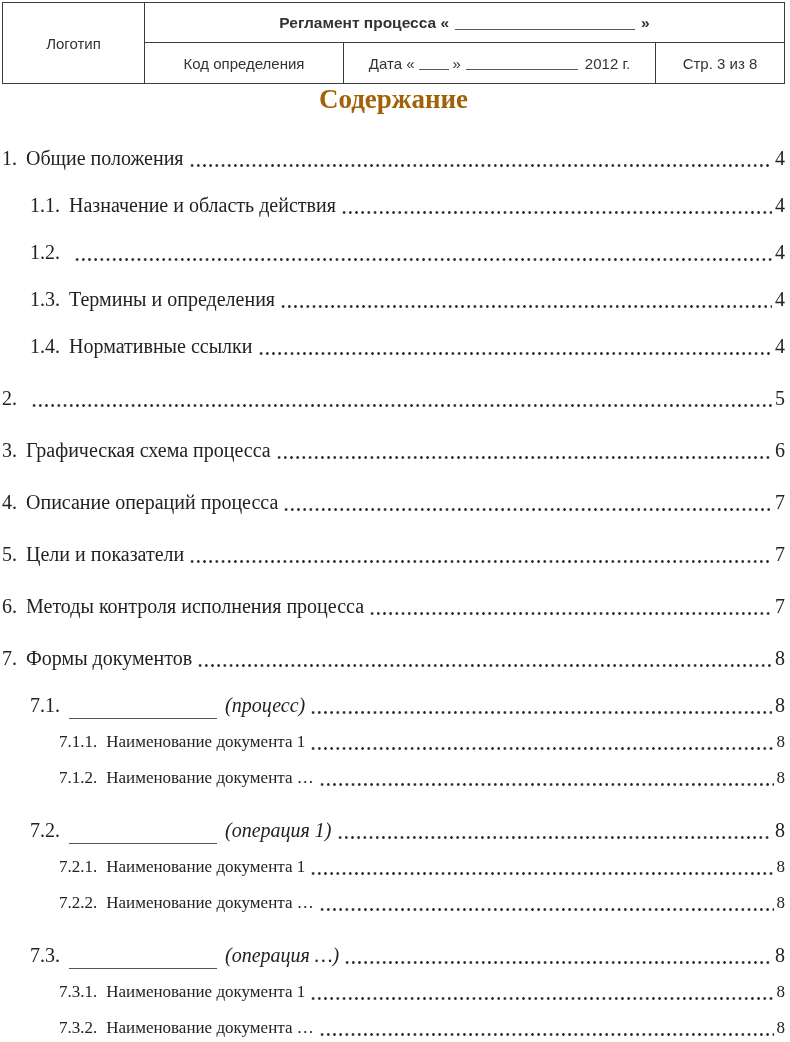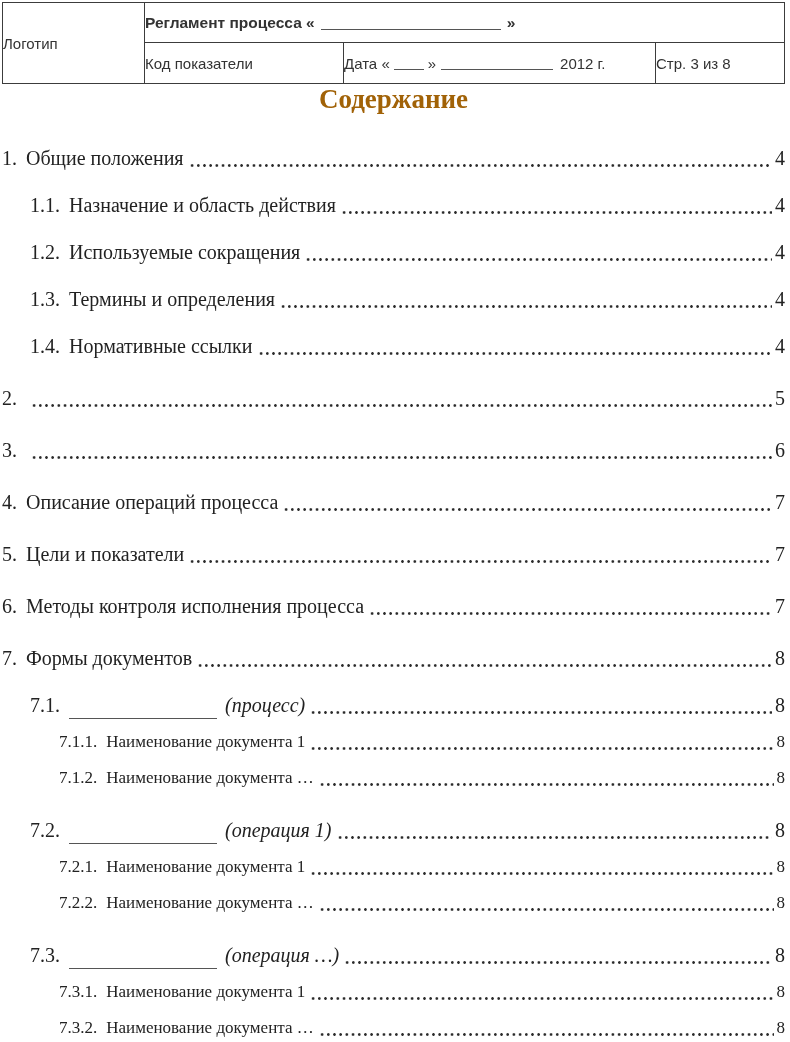--- a/index.html
+++ b/index.html
@@ -14,21 +14,21 @@
   .hdr {
     display: grid;
     grid-template-columns: 142px 199px 312px 1fr;
     grid-template-rows: 40px 40px;
     width: 783px;
     border: 1.5px solid #3c3c3c;
     font-family: "Liberation Sans", "DejaVu Sans", sans-serif;
     font-size: 15px;
     color: #333;
   }
-  .hdr .cell { display: flex; align-items: center; }
+  .hdr .cell { display: flex; align-items: center; justify-content: center; }
   .c-logo  { grid-area: 1 / 1 / 3 / 2; border-right: 1.5px solid #3c3c3c; }
   .c-title { grid-area: 1 / 2 / 2 / 5; border-bottom: 1.5px solid #3c3c3c; font-weight: bold; font-size: 15.5px; }
   .c-code  { grid-area: 2 / 2 / 3 / 3; border-right: 1.5px solid #3c3c3c; }
   .c-date  { grid-area: 2 / 3 / 3 / 4; border-right: 1.5px solid #3c3c3c; }
   .c-page  { grid-area: 2 / 4 / 3 / 5; }
 
   .uline { display: inline-block; border-bottom: 1px solid #555; height: 0.95em; }
   .u-title { width: 180px; margin: 0 6px; }
   .u-day   { width: 30px;  margin: 0 4px; }
   .u-month { width: 112px; margin: 0 7px 0 5px; }
@@ -76,21 +76,21 @@
 <div class="hdr">
   <div class="cell c-logo">
     <span>Логотип</span>
   </div>
   <div class="cell c-title">
     <span>Регламент процесса «</span>
     <span class="uline u-title"></span>
     <span>»</span>
   </div>
   <div class="cell c-code">
-    <span>Код показатели</span>
+    <span>Код определения</span>
   </div>
   <div class="cell c-date">
     <span>Дата «</span>
     <span class="uline u-day"></span>
     <span>»</span>
     <span class="uline u-month"></span>
     <span>2012 г.</span>
   </div>
   <div class="cell c-page">
     <span>Стр. 3 из 8</span>
@@ -107,21 +107,20 @@
       <span class="pg">4</span>
     </div>
     <div class="row lvl2">
       <span class="num">1.1.</span>
       <span class="lbl">Назначение и область действия</span>
       <span class="leader"></span>
       <span class="pg">4</span>
     </div>
     <div class="row lvl2">
       <span class="num">1.2.</span>
-      <span class="lbl">Используемые сокращения</span>
       <span class="leader"></span>
       <span class="pg">4</span>
     </div>
     <div class="row lvl2">
       <span class="num">1.3.</span>
       <span class="lbl">Термины и определения</span>
       <span class="leader"></span>
       <span class="pg">4</span>
     </div>
     <div class="row lvl2">
@@ -130,20 +129,21 @@
       <span class="leader"></span>
       <span class="pg">4</span>
     </div>
     <div class="row lvl1">
       <span class="num">2.</span>
       <span class="leader"></span>
       <span class="pg">5</span>
     </div>
     <div class="row lvl1">
       <span class="num">3.</span>
+      <span class="lbl">Графическая схема процесса</span>
       <span class="leader"></span>
       <span class="pg">6</span>
     </div>
     <div class="row lvl1">
       <span class="num">4.</span>
       <span class="lbl">Описание операций процесса</span>
       <span class="leader"></span>
       <span class="pg">7</span>
     </div>
     <div class="row lvl1">

